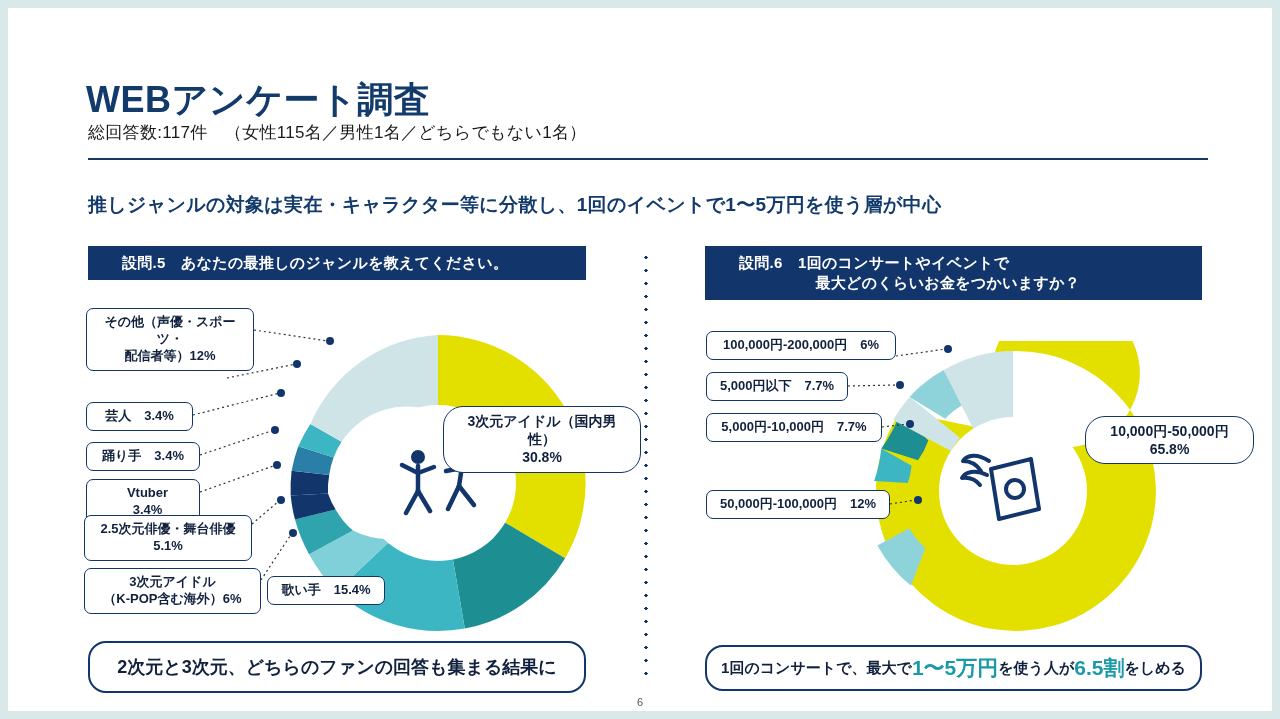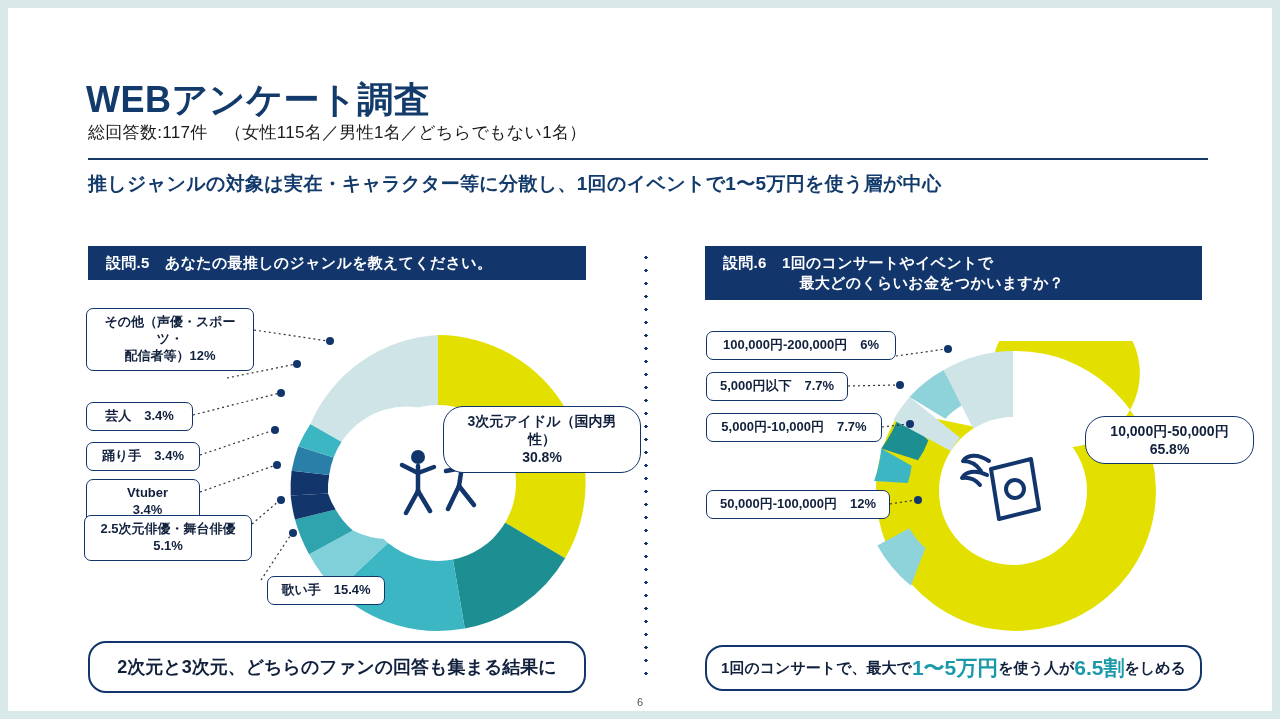--- a/index.html
+++ b/index.html
@@ -33,35 +33,35 @@
     letter-spacing: 0.3px;
   }
   .rule {
     position: absolute;
     left: 80px; top: 150px;
     width: 1120px; height: 1.5px;
     background: #163a66;
   }
   .lead {
     position: absolute;
-    left: 80px; top: 163px;
+    left: 80px; top: 184px;
     font-size: 19px;
     color: #123a6b;
     font-weight: bold;
     letter-spacing: 0.3px;
   }
   .qbar {
     position: absolute;
     background: #12356b;
     color: #ffffff;
     font-size: 15px;
     font-weight: bold;
     display: flex;
     align-items: center;
-    padding-left: 18px;
+    padding-left: 34px;
     letter-spacing: 0.3px;
     line-height: 1.35;
   }
   #qbar-left { left: 80px; top: 238px; width: 498px; height: 34px; }
   #qbar-right { left: 697px; top: 238px; width: 497px; height: 54px; white-space: pre-line; }
 
   .divider-dots {
     position: absolute;
     left: 636px; top: 243px;
     width: 4px; height: 425px;
@@ -193,20 +193,22 @@
     </g>
   </svg>
 
   <div class="label" style="left:78px; top:300px; width:168px;">その他（声優・スポーツ・
 配信者等）12%</div>
   <div class="label" style="left:78px; top:394px; width:107px;">芸人　3.4%</div>
   <div class="label" style="left:78px; top:434px; width:114px;">踊り手　3.4%</div>
   <div class="label" style="left:78px; top:471px; width:114px;padding-left:19px;">Vtuber　3.4%</div>
   <div class="label" style="left:76px; top:507px; width:168px;">2.5次元俳優・舞台俳優
 5.1%</div>
+  <div class="label" style="left:76px; top:560px; width:177px;">3次元アイドル
+（K-POP含む海外）6%</div>
   <div class="label" style="left:259px; top:568px; width:118px;">歌い手　15.4%</div>
   <div class="label big" style="left:435px; top:398px; width:198px;border-radius:20px;">3次元アイドル（国内男性）
 30.8%</div>
 
   <div class="donut-wrap" id="donut-right">
     <svg width="300" height="300" viewBox="0 0 300 300">
 
       <path d="M150 10 A140 140 0 1 1 37.7 70.4 L209.4 105.9 A74 74 0 1 0 150 84 Z" fill="#e3e000"></path>
 
       <path d="M37.7 70.4 A140 140 0 0 1 18.3 107.4 L55.0 119.2 A74 74 0 0 0 65.3 99.6 Z" fill="#1d8f92"></path>

